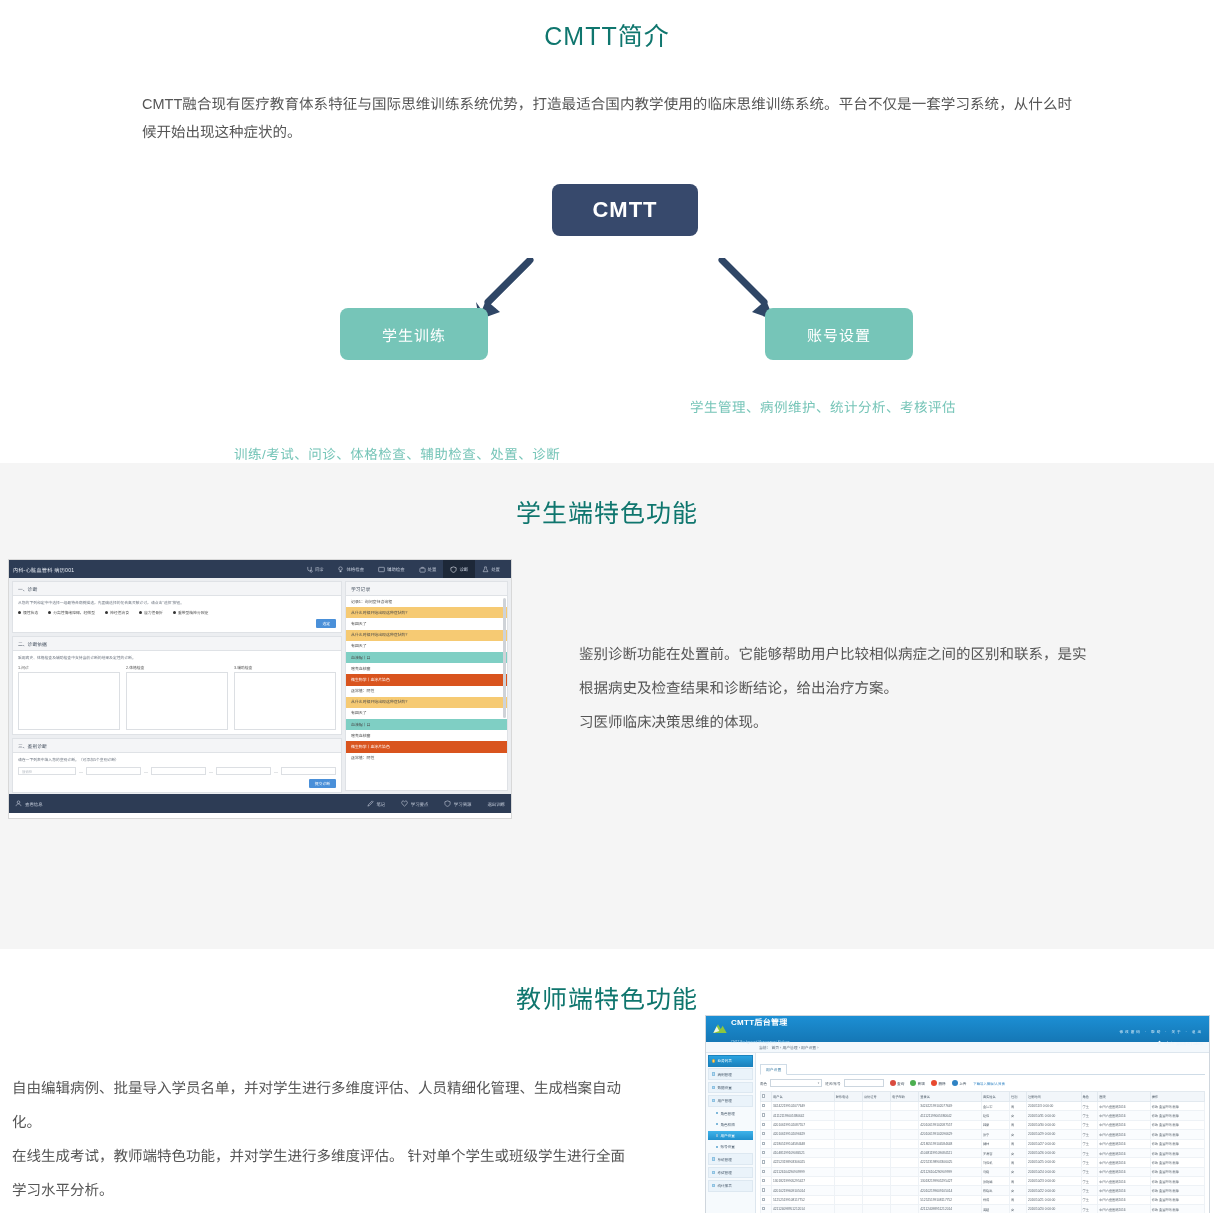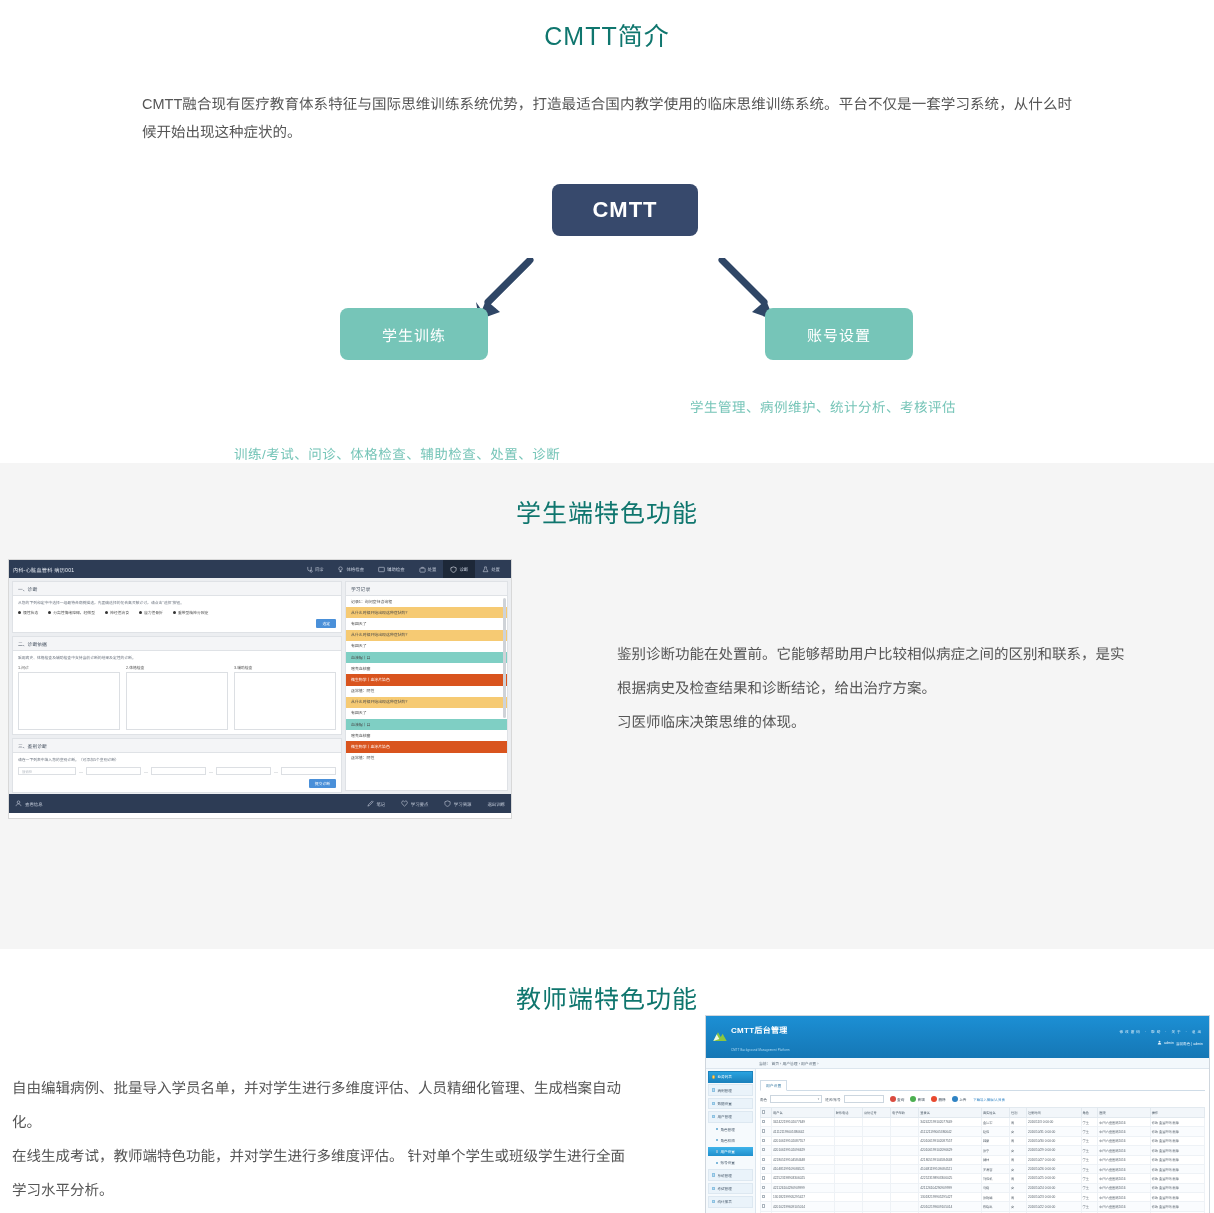--- a/index.html
+++ b/index.html
@@ -74,21 +74,21 @@
   
   .sec-student {
     width: 1214px;
     background: #f5f5f5;
     padding: 22px 0 90px 0;
     margin-top: 40px;
   }
   .student-row { position: relative; width: 1214px; height: 300px; margin-top: 30px; }
   .student-desc {
     position: absolute;
-    left: 617px; top: 78px;
+    left: 579px; top: 78px;
     width: 520px;
     font-size: 14.5px;
     line-height: 34px;
     color: #555;
   }
   .student-desc p { margin: 0; }
 
   
   .app-student {
     position: absolute;
@@ -172,21 +172,21 @@
   
   .app-admin {
     position: absolute;
     left: 705px; top: -18px;
     width: 505px; height: 248px;
     background: #ffffff;
     border: 1px solid #cfd6dd;
     overflow: hidden;
   }
   .aa-header {
-    height: 42px;
+    height: 26px;
     background: linear-gradient(#1c8fd4, #1577b5);
     display: flex; align-items: center; padding: 0 6px;
     position: relative;
   }
   .aa-logo { width: 16px; height: 14px; margin-right: 3px; }
   .aa-brand { color: #fff; font-size: 8px; font-weight: bold; letter-spacing: .3px; line-height: 9px; }
   .aa-sub { color: #b7dff6; font-size: 2.8px; letter-spacing: .2px; }
   .aa-hr { position: absolute; right: 6px; top: 3px; text-align: right; }
   .aa-hlinks { font-size: 3.6px; color: #dff0fb; letter-spacing: 2px; }
   .aa-huser { margin-top: 3px; display: flex; align-items: center; gap: 2px; justify-content: flex-end; font-size: 3.6px; color: #e7f4fd; }

